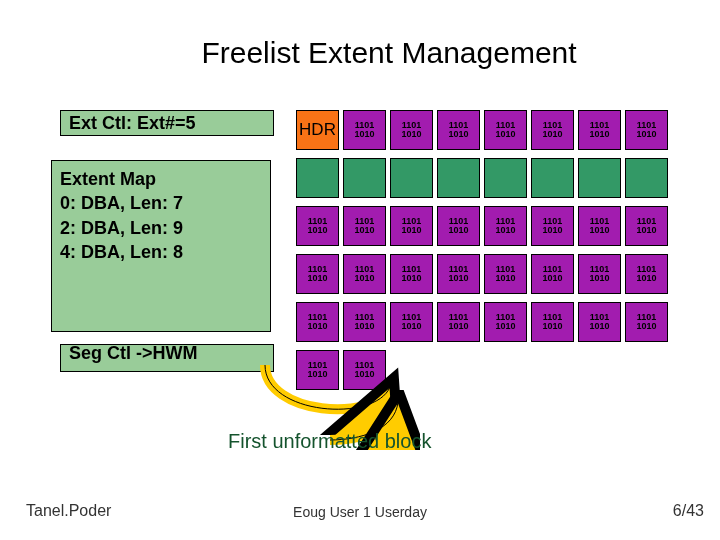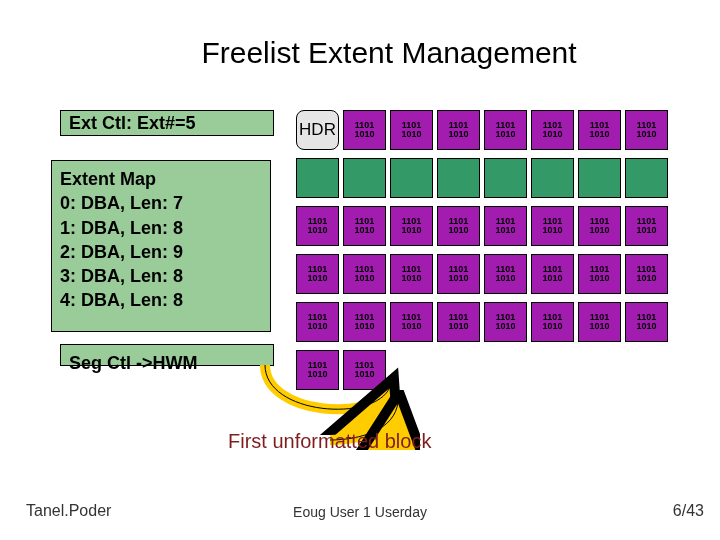--- a/index.html
+++ b/index.html
@@ -31,21 +31,21 @@
     padding: 6px 8px;
     box-sizing: border-box;
     font-family: Verdana, Geneva, sans-serif;
     font-weight: 700;
     font-size: 18px;
     line-height: 1.35;
     color: #000;
   }
   #box-extctl { left: 60px; top: 110px; width: 214px; height: 26px; display:flex; align-items:center; }
   #box-extmap { left: 51px; top: 160px; width: 220px; height: 172px; }
-  #box-segctl { left: 60px; top: 344px; width: 214px; height: 22px; display:flex; align-items:flex-start; }
+  #box-segctl { left: 60px; top: 344px; width: 214px; height: 28px; display:flex; align-items:flex-end; }
 
   .gridwrap {
     position: absolute;
     left: 296px;
     top: 110px;
     width: 382px;
   }
   .rowg {
     display: flex;
     gap: 4px;
@@ -63,40 +63,39 @@
     font-weight: 700;
     line-height: 1.05;
     color: #000;
     display: flex;
     flex-direction: column;
     align-items: center;
     justify-content: center;
     text-align: center;
   }
   .hdr {
-    background: #e5e5e5;
+    background: #f97316;
     font-size: 17px;
     font-weight: 400;
     font-family: Arial, sans-serif;
     color: #000;
-    border-radius: 8px;
   }
   .blank { background: #339966; }
 
   .arrow {
     position: absolute;
     pointer-events: none;
   }
   .caption {
     position: absolute;
     left: 228px;
     top: 430px;
     font-family: Arial, sans-serif;
     font-size: 20px;
-    color: #7f1d1d;
+    color: #14532d;
   }
   .footer-l {
     position: absolute;
     left: 26px;
     bottom: 20px;
     font-family: Arial, sans-serif;
     font-size: 16px;
     color: #333;
   }
   .footer-c {
@@ -123,23 +122,21 @@
 
 <div class="title">Freelist Extent Management</div>
 
 <div id="box-extctl" class="sidebox">
   <span>Ext Ctl: Ext#=5</span>
 </div>
 
 <div id="box-extmap" class="sidebox">
   <div>Extent Map</div>
   <div>0: DBA, Len: 7</div>
-  <div>1: DBA, Len: 8</div>
   <div>2: DBA, Len: 9</div>
-  <div>3: DBA, Len: 8</div>
   <div>4: DBA, Len: 8</div>
 </div>
 
 <div id="box-segctl" class="sidebox">
   <span>Seg Ctl -&gt;HWM</span>
 </div>
 
 <div class="gridwrap" id="gridwrap">
     <div class="rowg">
       <div class="cell hdr">HDR</div>

